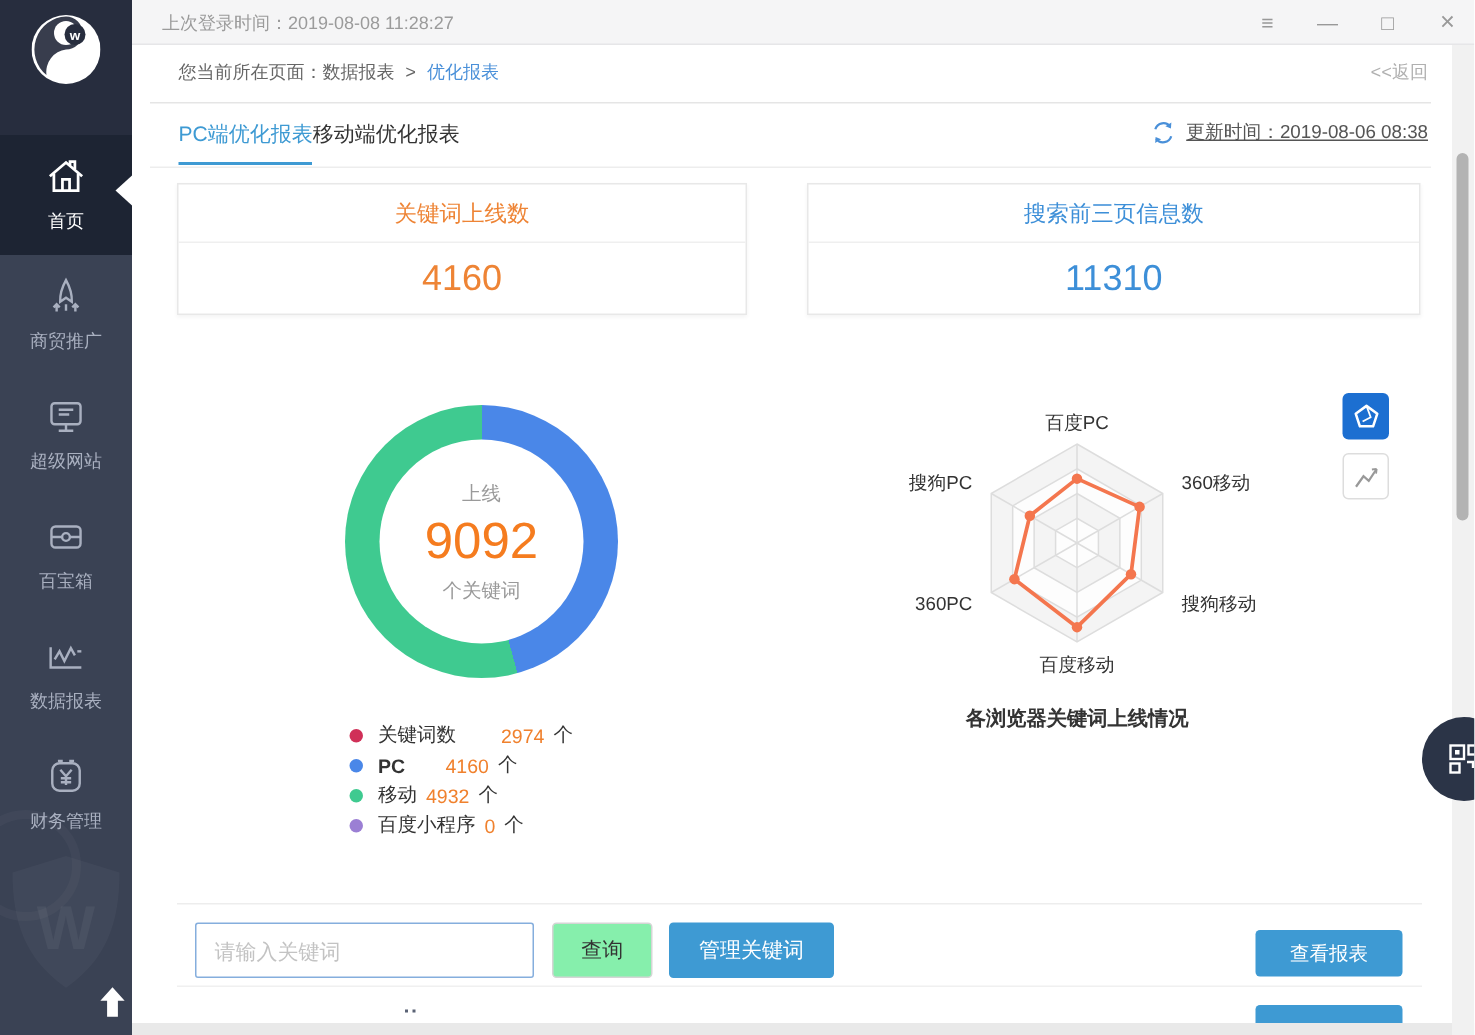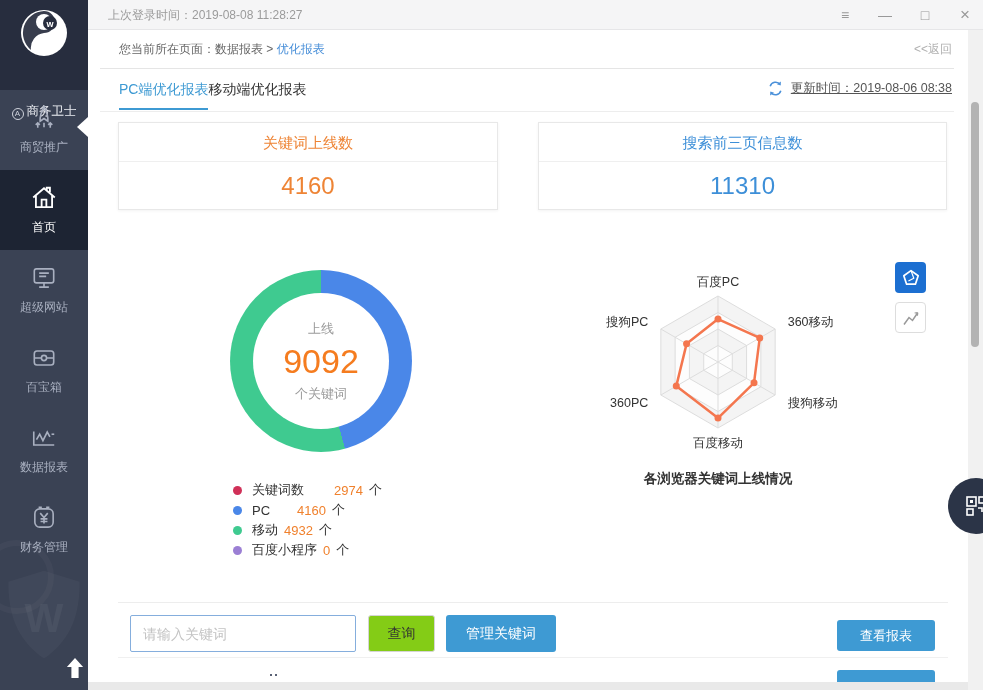--- a/index.html
+++ b/index.html
@@ -27,21 +27,21 @@
   .nav-item.active { background:#1d2433; }
   .nav-item.active .nav-label { color:#fff; }
   .nav-item.active svg { stroke:#fff; }
   .notch { position:absolute; left:77px; top:117px; width:0; height:0; border:10px solid transparent; border-right:11px solid #fff; border-left:0; z-index:7; }
   .watermark { position:absolute; left:2px; top:568px; opacity:1; pointer-events:none; }
   .wm-circle { position:absolute; left:-20px; top:540px; width:74px; height:74px; border:6px solid rgba(255,255,255,0.03); border-radius:50%; }
   .scroll-top { position:absolute; left:66px; top:656px; cursor:pointer; }
 
   
   .content { position:absolute; left:88px; top:30px; width:880px; height:660px; background:#fff; }
-  .breadcrumb-row { position:absolute; left:0; top:0; width:880px; height:39px; font-size:12px; }
+  .breadcrumb-row { position:absolute; left:0; top:0; width:880px; height:39px; font-size:12px;font-family:Liberation Mono, monospace; }
   .breadcrumb { position:absolute; left:31px; top:0; line-height:38px; color:#666; }
   .crumb-link { color:#4a90d9; cursor:pointer; }
   .back-link { position:absolute; right:16px; top:0; line-height:38px; color:#b0b0b0; cursor:pointer; }
   .bc-divider { position:absolute; left:12px; right:14px; bottom:0; height:1px; background:#e5e5e5; }
 
   .tab-row { position:absolute; left:0; top:39px; width:880px; height:43px; }
   .tabs { position:absolute; left:31px; top:12px; display:flex; font-size:14px; }
   .tab { color:#333; cursor:pointer; padding-bottom:9px; }
   .tab.active { color:#3e9ad3; border-bottom:2px solid #3e9ad3; }
   .refresh-box { position:absolute; right:16px; top:11px; display:flex; align-items:center; gap:7px; }
@@ -58,36 +58,36 @@
   .donut { position:absolute; left:142px; top:240px; width:182px; height:182px; border-radius:50%; }
   .donut-hole { position:absolute; left:23px; top:23px; width:136px; height:136px; background:#fff; border-radius:50%; display:flex; flex-direction:column; align-items:center; justify-content:center; gap:4px; }
   .donut-top,.donut-bottom { font-size:13px; color:#9a9a9a; }
   .donut-num { font-size:34px; color:#f57c1f; }
 
   .legend { position:absolute; left:145px; top:450px; }
   .legend-row { display:flex; align-items:center; height:20px; font-size:13px; color:#333; }
   .lg-dot { width:9px; height:9px; border-radius:50%; margin-right:10px; }
   .lg-label { margin-right:6px; }
   .legend-row:nth-child(1) .lg-label { min-width:76px; }
-  .legend-row:nth-child(2) .lg-label { min-width:39px; }
+  .legend-row:nth-child(2) .lg-label { min-width:39px;font-weight:bold; }
   .lg-value { color:#f0812d; margin-right:6px; }
 
   
   .radar-svg { position:absolute; left:500px; top:232px; }
   .radar-caption { position:absolute; left:500px; top:440px; width:260px; text-align:center; font-size:13.5px; color:#333; font-weight:600; }
 
   .chart-toolbar-btn { position:absolute; left:807px; width:31px; height:31px; border-radius:4px; display:flex; align-items:center; justify-content:center; cursor:pointer; }
   .btn-radar { top:232px; background:#1c6fd1; }
   .btn-line { top:272px; background:#fff; border:1px solid #ddd; }
 
   
   .kw-divider1 { position:absolute; left:30px; top:572px; width:830px; height:1px; background:#ededed; }
   .kw-input { position:absolute; left:42px; top:585px; width:226px; height:37px; border:1px solid #85aedd; border-radius:2px; padding:0 12px; font-size:14px; color:#333; outline:none; font-family:inherit; }
   .kw-input::placeholder { color:#c3c3c3; }
-  .btn-query { position:absolute; left:280px; top:585px; width:67px; height:37px; background:#84cc16; border:1px solid #d5d5d5; border-radius:3px; font-size:14px; color:#333; cursor:pointer; font-family:inherit; }
+  .btn-query { position:absolute; left:280px; top:585px; width:67px; height:37px; background:#86efac; border:1px solid #d5d5d5; border-radius:3px; font-size:14px; color:#333; cursor:pointer; font-family:inherit; }
   .btn-manage { position:absolute; left:358px; top:585px; width:110px; height:37px; background:#3e9ad3; border:none; border-radius:3px; font-size:14px; color:#fff; cursor:pointer; font-family:inherit; }
   .btn-report { position:absolute; left:749px; top:590px; width:98px; height:31px; background:#3e9ad3; border:none; border-radius:3px; font-size:13px; color:#fff; cursor:pointer; font-family:Liberation Mono, monospace; }
   .kw-divider2 { position:absolute; left:30px; top:627px; width:830px; height:1px; background:#f0f0f0; }
   .clipped-dots { position:absolute; left:182px; top:632px; width:12px; height:3px; }
   .clipped-dots i { display:inline-block; width:2px; height:2px; background:#5a6275; margin-right:3px; }
   .btn-report-clipped { position:absolute; left:749px; top:640px; width:98px; height:18px; background:#3e9ad3; border:none; border-radius:3px; cursor:pointer; }
   .bottom-strip { position:absolute; left:0; top:652px; width:895px; height:8px; background:#e9e9e9; z-index:3; }
 
   
   .scrollbar-track { position:absolute; left:968px; top:30px; width:15px; height:660px; background:#f1f1f1; z-index:5; }
@@ -267,41 +267,41 @@
           <circle cx="29" cy="13" r="7" fill="#272d3e"></circle>
           <text x="29" y="16.5" font-size="9" fill="#fff" text-anchor="middle" font-weight="bold">w</text>
         </svg>
       </span>
       <div class="brand-row">
         <span class="brand-a">A</span><span>商务卫士</span>
       </div>
     </div>
 
     <div class="nav">
-      <div class="nav-item">
-        <span style="display:flex;">
-          <svg width="28" height="28" viewBox="0 0 26 26" fill="none" stroke-width="1.5">
-            <path d="M13 2.5 C10.2 7.5 9.2 11.5 9.4 16 L13 13.5 L16.6 16 C16.8 11.5 15.8 7.5 13 2.5 Z"></path>
-            <path d="M7.2 17.5 v4.5 M5.3 19.4 L7.2 17.5 L9.1 19.4"></path>
-            <path d="M18.8 17.5 v4.5 M16.9 19.4 L18.8 17.5 L20.7 19.4"></path>
-            <path d="M13 17.5 v4"></path>
-          </svg>
-        </span>
-        <span class="nav-label">商贸推广</span>
-      </div>
       <div class="nav-item active">
         <span style="display:flex;">
           <svg width="28" height="28" viewBox="0 0 26 26" fill="none" stroke-width="1.7">
             <path d="M3 12.5 L13 4 L23 12.5"></path>
               <path d="M15.5 5.5 V3.5 h3 V8"></path>
             <path d="M5.5 10.8 V21.5 H20.5 V10.8"></path>
               <path d="M10.8 21.5 V14.5 h4.4 V21.5"></path>
           </svg>
         </span>
         <span class="nav-label">首页</span>
+      </div>
+      <div class="nav-item">
+        <span style="display:flex;">
+          <svg width="28" height="28" viewBox="0 0 26 26" fill="none" stroke-width="1.5">
+            <path d="M13 2.5 C10.2 7.5 9.2 11.5 9.4 16 L13 13.5 L16.6 16 C16.8 11.5 15.8 7.5 13 2.5 Z"></path>
+            <path d="M7.2 17.5 v4.5 M5.3 19.4 L7.2 17.5 L9.1 19.4"></path>
+            <path d="M18.8 17.5 v4.5 M16.9 19.4 L18.8 17.5 L20.7 19.4"></path>
+            <path d="M13 17.5 v4"></path>
+          </svg>
+        </span>
+        <span class="nav-label">商贸推广</span>
       </div>
       <div class="nav-item">
         <span style="display:flex;">
           <svg width="28" height="28" viewBox="0 0 26 26" fill="none" stroke-width="1.5">
             <rect x="4" y="4.5" width="18" height="13" rx="2"></rect>
             <path d="M8.5 8.5 h9 M8.5 11.5 h6.5"></path>
             <path d="M13 17.5 v3.5 M8.5 21.5 h9"></path>
           </svg>
         </span>
         <span class="nav-label">超级网站</span>

